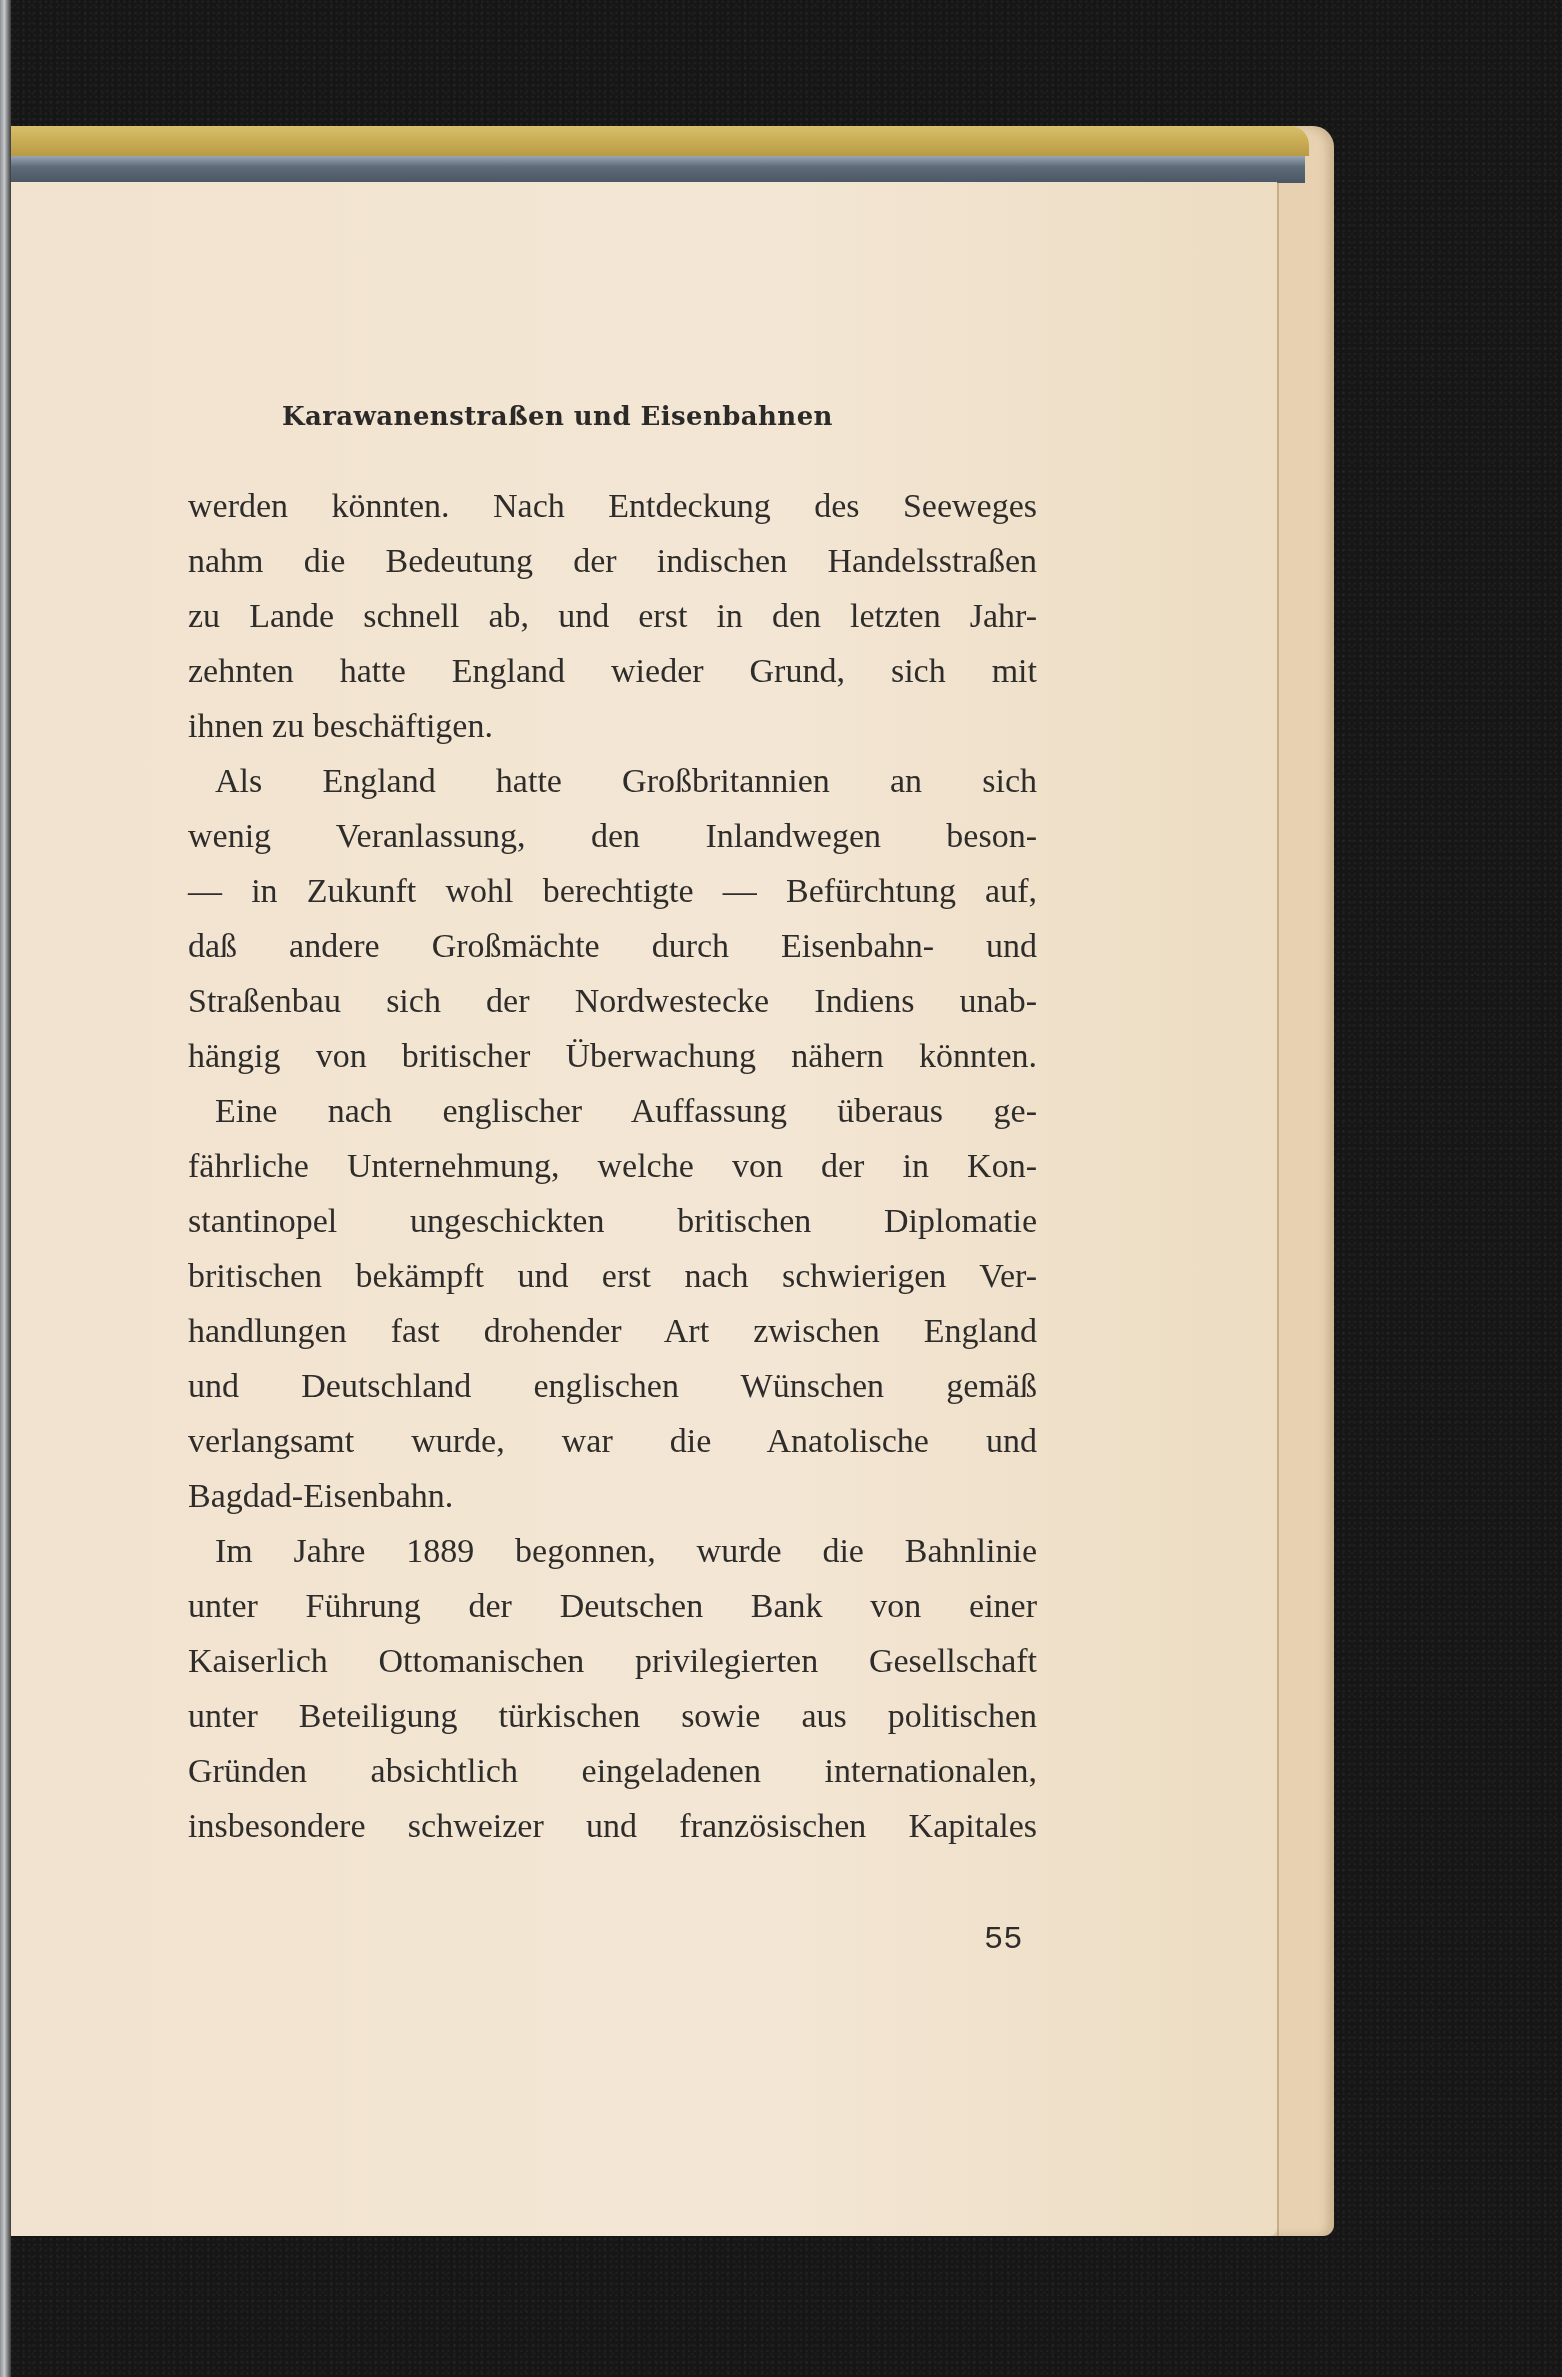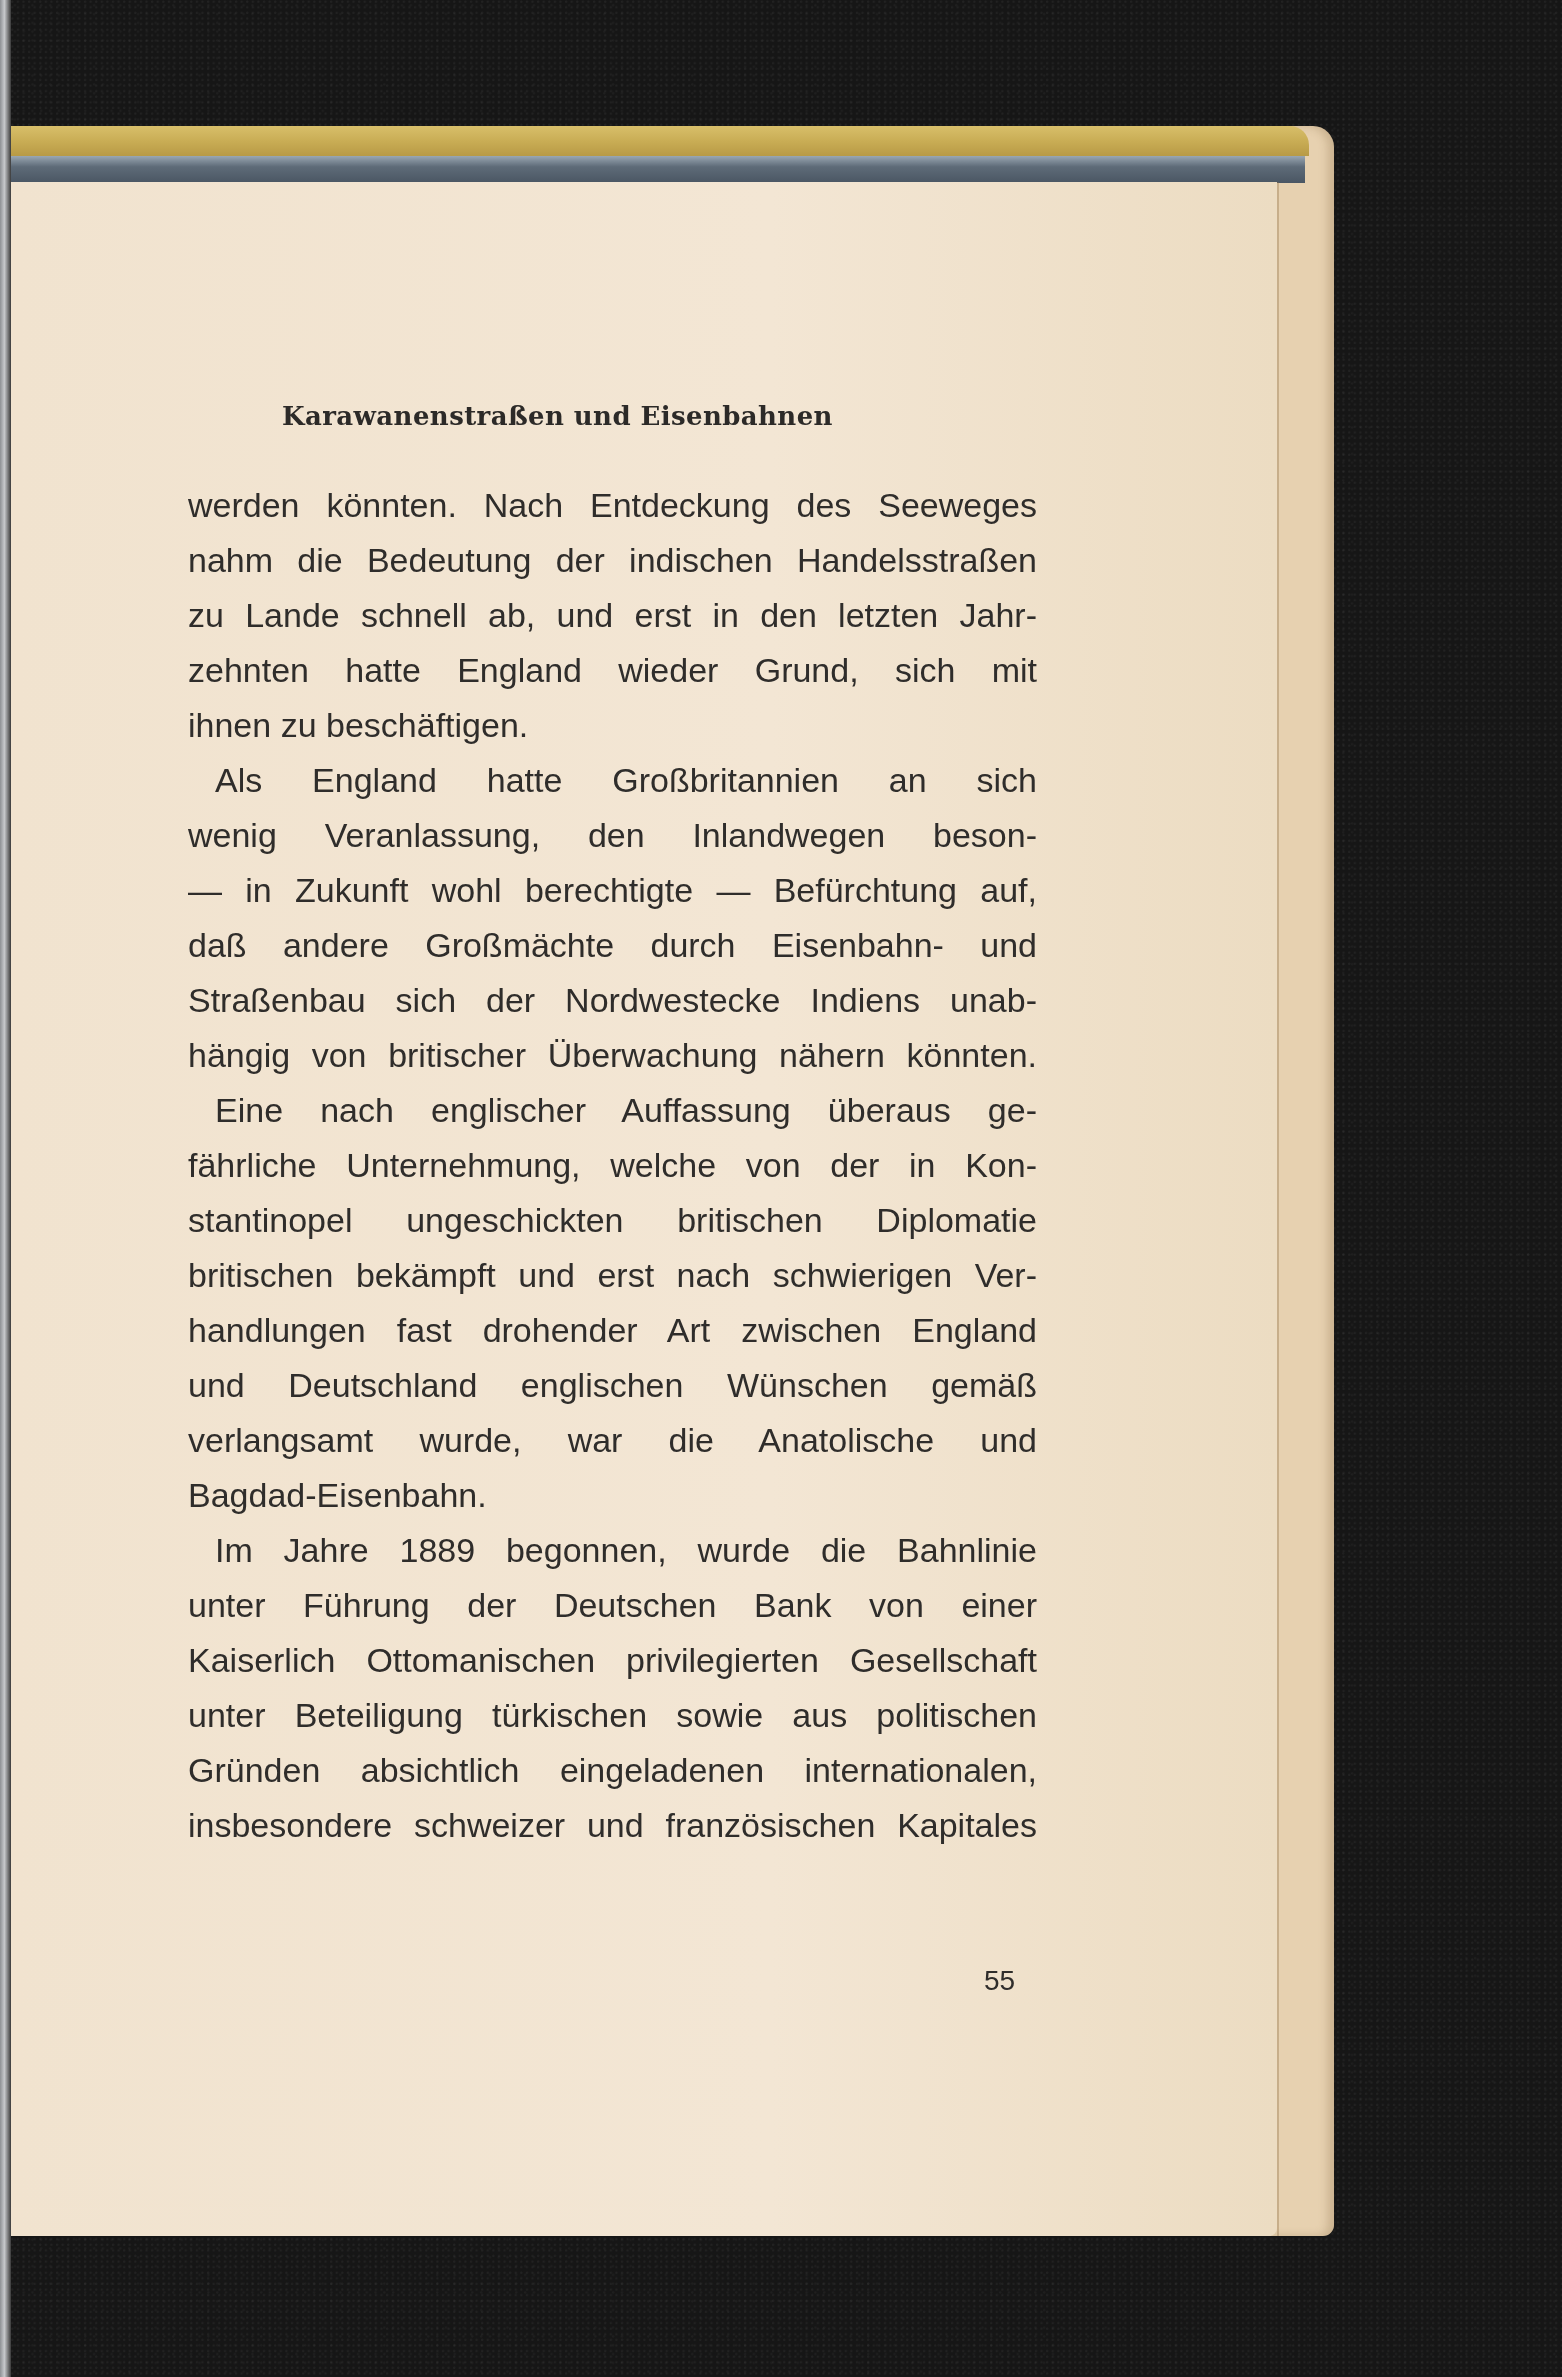--- a/index.html
+++ b/index.html
@@ -40,30 +40,30 @@
     background:rgba(140,110,70,0.35);
   }
   .running-head {
     position:absolute; left:282px; top:401px;
     font-size:26px; color:#2c2a28; letter-spacing:0.4px; font-weight:bold;
     font-family:"DejaVu Serif", serif;
   }
   .body-text {
     position:absolute; left:188px; top:478px; width:849px;
     font-size:34px; line-height:55px; color:#2f2d2b;
-    font-family:Liberation Sans, sans-serif;
+    font-family:Liberation Serif, serif;
   }
   .line {
     display:block; white-space:nowrap; text-align:justify;
     text-align-last:justify; height:55px; overflow:visible;
   }
   .line.last { text-align-last:left; }
   .page-number {
-    position:absolute; left:984px; top:1965px;
-    font-size:28px; color:#2f2d2b; font-family:Liberation Sans, sans-serif;
+    position:absolute; left:984px; top:1921px;
+    font-size:32px; color:#2f2d2b; font-family:Liberation Mono, monospace;
   }
 </style>
 </head>
 <body>
 
 <div class="left-strip"></div>
 <div class="cover-back"></div>
 <div class="gilt-edge"></div>
 <div class="blue-edge"></div>
 

